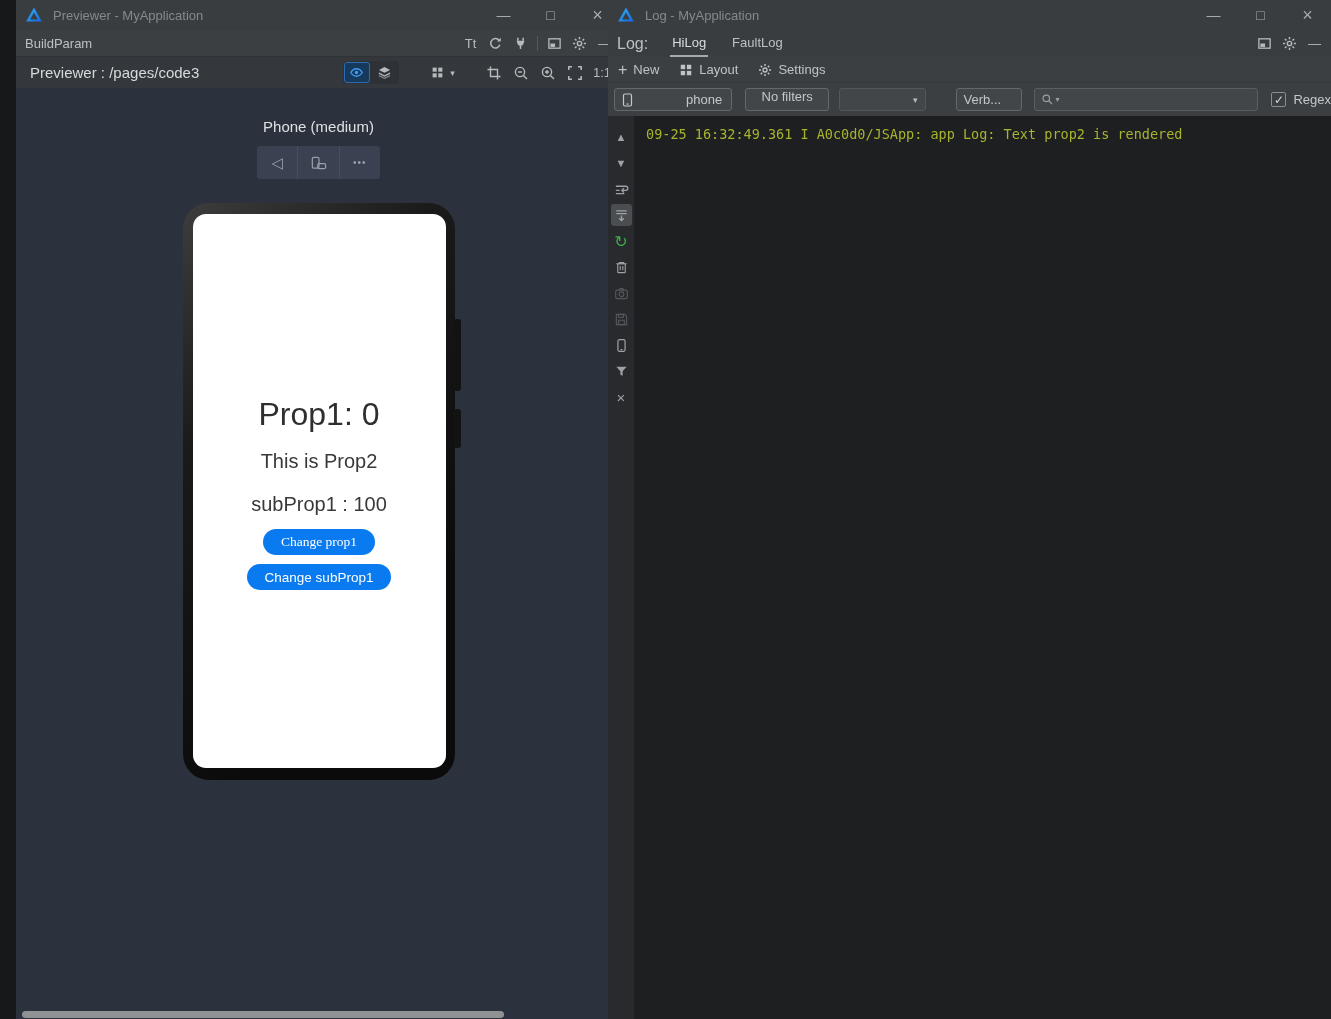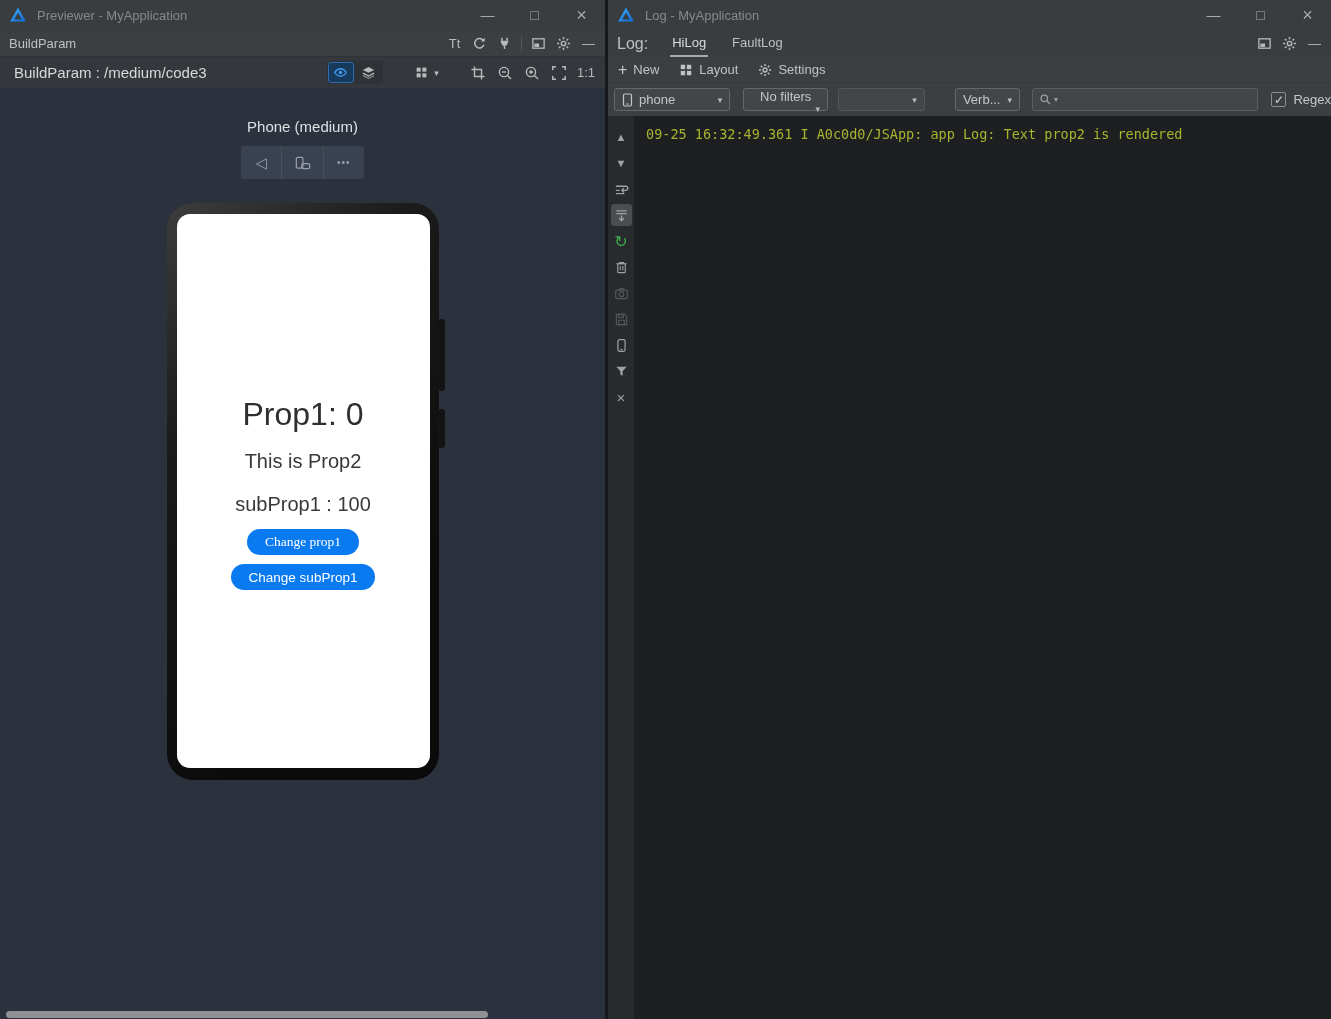--- a/index.html
+++ b/index.html
@@ -1,19 +1,19 @@
 <!DOCTYPE html>
 <html><head>
 <meta charset="utf-8">
 <style>
   html,body{margin:0;padding:0;background:#17181a;}
   *{box-sizing:border-box;font-family:"Liberation Sans",sans-serif;}
   .stage{position:relative;width:1331px;height:1019px;background:#17181a;overflow:hidden;}
   .window{position:absolute;top:0;height:1019px;display:flex;flex-direction:column;}
-  .win-left{left:0;width:605px;}
+  .win-left{left:16px;width:605px;}
   .win-right{left:608px;width:723px;}
 
   
   .titlebar{height:30px;background:#3a3d3f;display:flex;align-items:center;flex:0 0 auto;}
   .titlebar .logo{width:18px;height:18px;margin-left:9px;flex:0 0 auto;}
   .titlebar .wtitle{margin-left:10px;font-size:13px;color:#85898c;white-space:nowrap;}
   .winctrl{margin-left:auto;display:flex;height:30px;}
   .winctrl .wc{width:47px;height:30px;display:flex;align-items:center;justify-content:center;color:#a7abae;font-size:14px;}
   .wc.close{font-size:18px;}
 
@@ -70,21 +70,21 @@
   .tabrow .rowlabel{margin-left:9px;font-size:16px;color:#bcc0c3;}
   .tab{height:27px;line-height:26px;font-size:13px;color:#bcc0c3;margin-left:22px;border-bottom:2px solid transparent;padding:0 2px;}
   .tab.active{color:#d9dcde;border-bottom-color:#a7aaac;}
   .actionrow{height:26px;background:#3c3f41;display:flex;align-items:center;gap:20px;padding-left:10px;flex:0 0 auto;border-bottom:1px solid #36393b;}
   .action{display:flex;align-items:center;gap:6px;color:#bfc3c6;font-size:13px;}
   .action .plus{font-size:16px;line-height:14px;}
   .action svg{width:14px;height:14px;}
 
   .filterrow{height:33px;background:#3c3f41;display:flex;align-items:center;padding-left:6px;flex:0 0 auto;}
   .dd{height:23px;background:#434649;border:1px solid #64686b;border-radius:3px;display:flex;align-items:center;
-      font-size:13px;color:#c3c7ca;padding:0 7px;}
+      font-size:13px;color:#c3c7ca;padding:0 7px;gap:47px;}
   .dd .caret{margin-left:auto;}
   .dd svg{width:11px;height:14px;margin-right:6px;flex:0 0 auto;}
   .dd-device{width:118px;}
   .dd-filters{width:86px;margin-left:13px;flex-direction:column;}
   .dd-process{width:88px;margin-left:10px;border-color:#53575a;color:#8a8e91;}
   .dd-level{width:66px;margin-left:30px;}
   .searchbox{width:230px;height:23px;margin-left:12px;background:#434649;border:1px solid #5a5e61;border-radius:3px;
              display:flex;align-items:center;padding:0 6px;gap:2px;}
   .searchbox svg{width:13px;height:13px;color:#9b9fa2;}
   .searchbox .scaret{font-size:8px;color:#9b9fa2;}
@@ -160,21 +160,21 @@
           <svg viewBox="0 0 16 16">
             <circle cx="8" cy="8" r="2.3" fill="none" stroke="currentColor" stroke-width="1.5"></circle>
             <path d="M8 1.1v2.3M8 12.6v2.3M1.1 8h2.3M12.6 8h2.3M3.1 3.1l1.7 1.7M11.2 11.2l1.7 1.7M12.9 3.1l-1.7 1.7M4.8 11.2l-1.7 1.7" stroke="currentColor" stroke-width="1.6" fill="none"></path>
           </svg>
         </div>
         <div class="ticon">—</div>
       </div>
     </div>
 
     <div class="buildrow">
-      <span class="bplabel">BuildParam : /medium/code3</span>
+      <span class="bplabel">Previewer : /pages/code3</span>
       <div class="brcontrols">
         <div class="togglegrp">
           <div class="tgl active">
             <svg viewBox="0 0 16 16">
               <path d="M1.8 8c1.8-2.7 4-4 6.2-4s4.4 1.3 6.2 4c-1.8 2.7-4 4-6.2 4S3.6 10.7 1.8 8z" fill="none" stroke="currentColor" stroke-width="1.4"></path>
               <circle cx="8" cy="8" r="1.8" fill="currentColor"></circle>
             </svg>
           </div>
           <div class="tgl">
             <svg viewBox="0 0 16 16">

